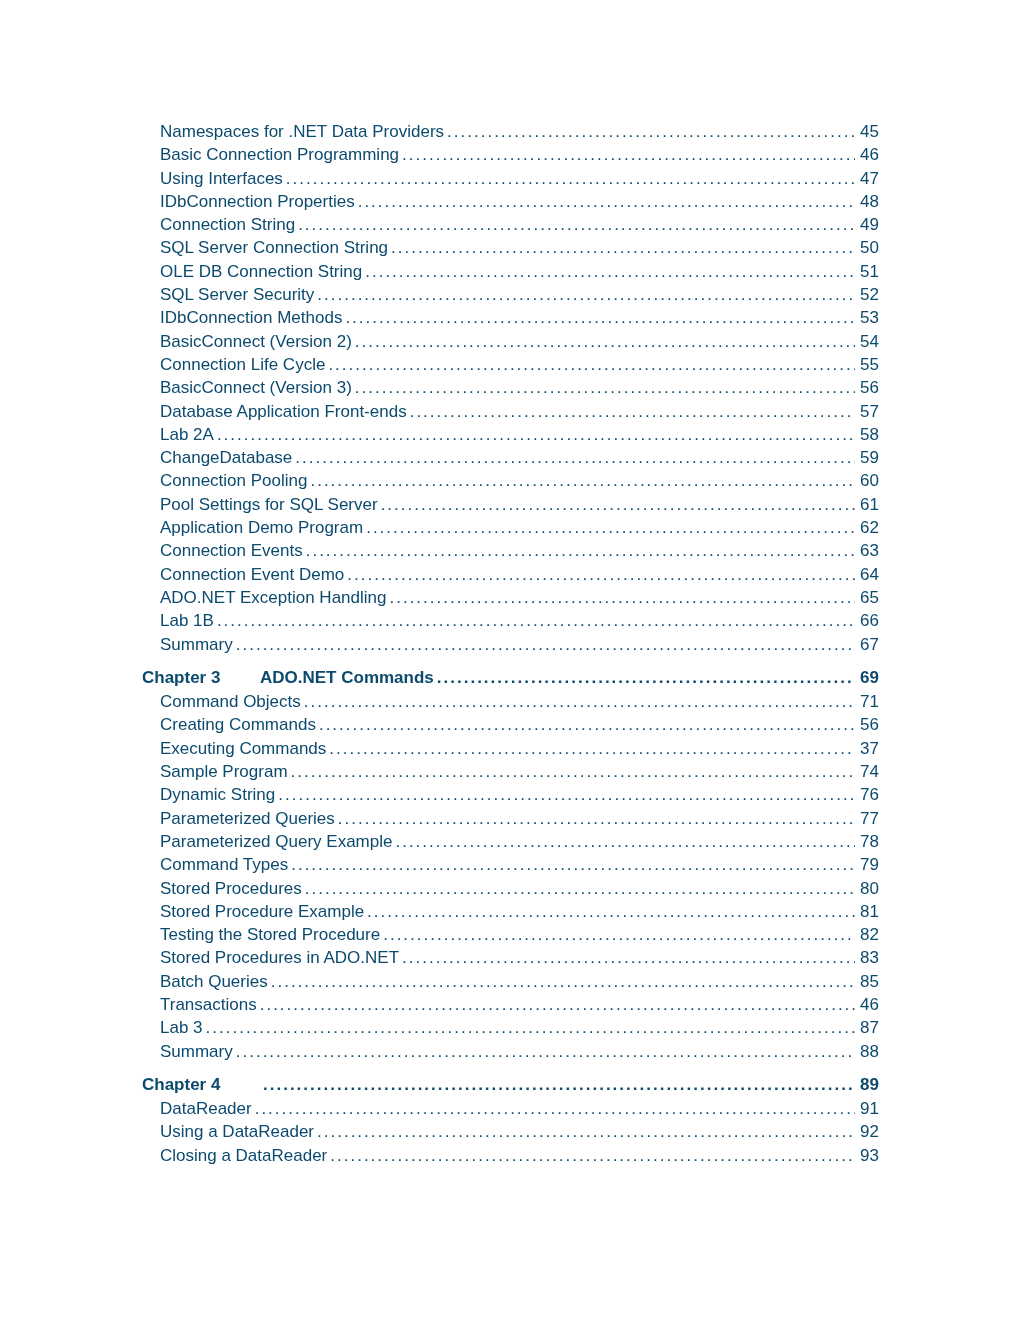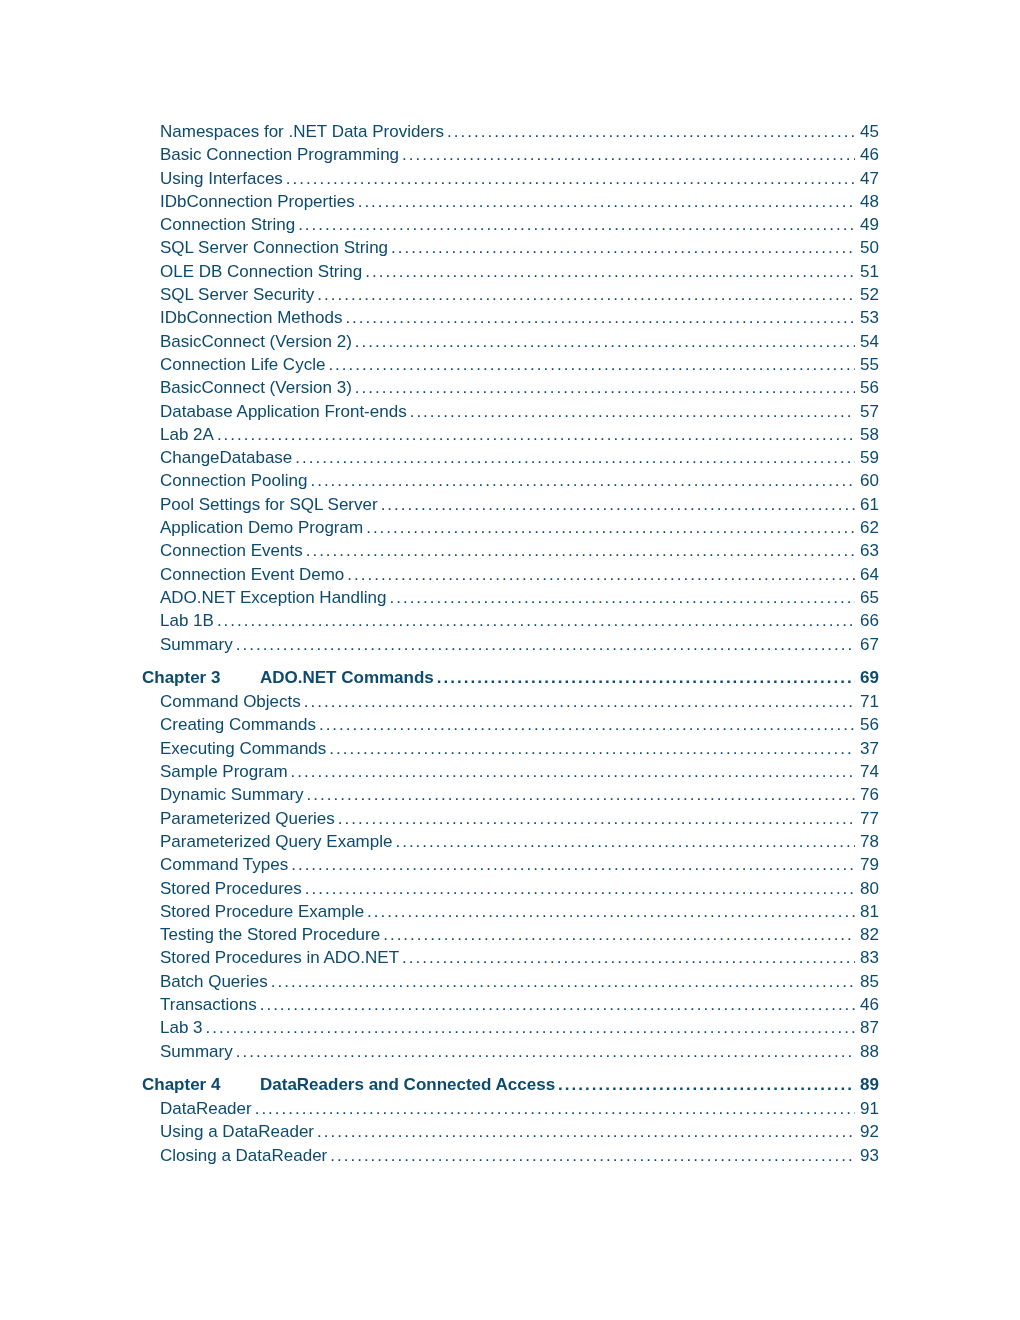--- a/index.html
+++ b/index.html
@@ -200,21 +200,21 @@
         <span class="title">Executing Commands</span>
         <span class="leader" aria-hidden="true">........................................................................................................................................................................................................</span>
         <span class="pagenum">37</span>
       </div>
       <div class="row entry">
         <span class="title">Sample Program</span>
         <span class="leader" aria-hidden="true">........................................................................................................................................................................................................</span>
         <span class="pagenum">74</span>
       </div>
       <div class="row entry">
-        <span class="title">Dynamic Summary</span>
+        <span class="title">Dynamic String</span>
         <span class="leader" aria-hidden="true">........................................................................................................................................................................................................</span>
         <span class="pagenum">76</span>
       </div>
       <div class="row entry">
         <span class="title">Parameterized Queries</span>
         <span class="leader" aria-hidden="true">........................................................................................................................................................................................................</span>
         <span class="pagenum">77</span>
       </div>
       <div class="row entry">
         <span class="title">Parameterized Query Example</span>
@@ -261,21 +261,20 @@
         <span class="leader" aria-hidden="true">........................................................................................................................................................................................................</span>
         <span class="pagenum">87</span>
       </div>
       <div class="row entry">
         <span class="title">Summary</span>
         <span class="leader" aria-hidden="true">........................................................................................................................................................................................................</span>
         <span class="pagenum">88</span>
       </div>
       <div class="row chapter">
         <span class="chapter-label">Chapter 4</span>
-        <span class="title">DataReaders and Connected Access</span>
         <span class="leader" aria-hidden="true">........................................................................................................................................................................................................</span>
         <span class="pagenum">89</span>
       </div>
       <div class="row entry">
         <span class="title">DataReader</span>
         <span class="leader" aria-hidden="true">........................................................................................................................................................................................................</span>
         <span class="pagenum">91</span>
       </div>
       <div class="row entry">
         <span class="title">Using a DataReader</span>

